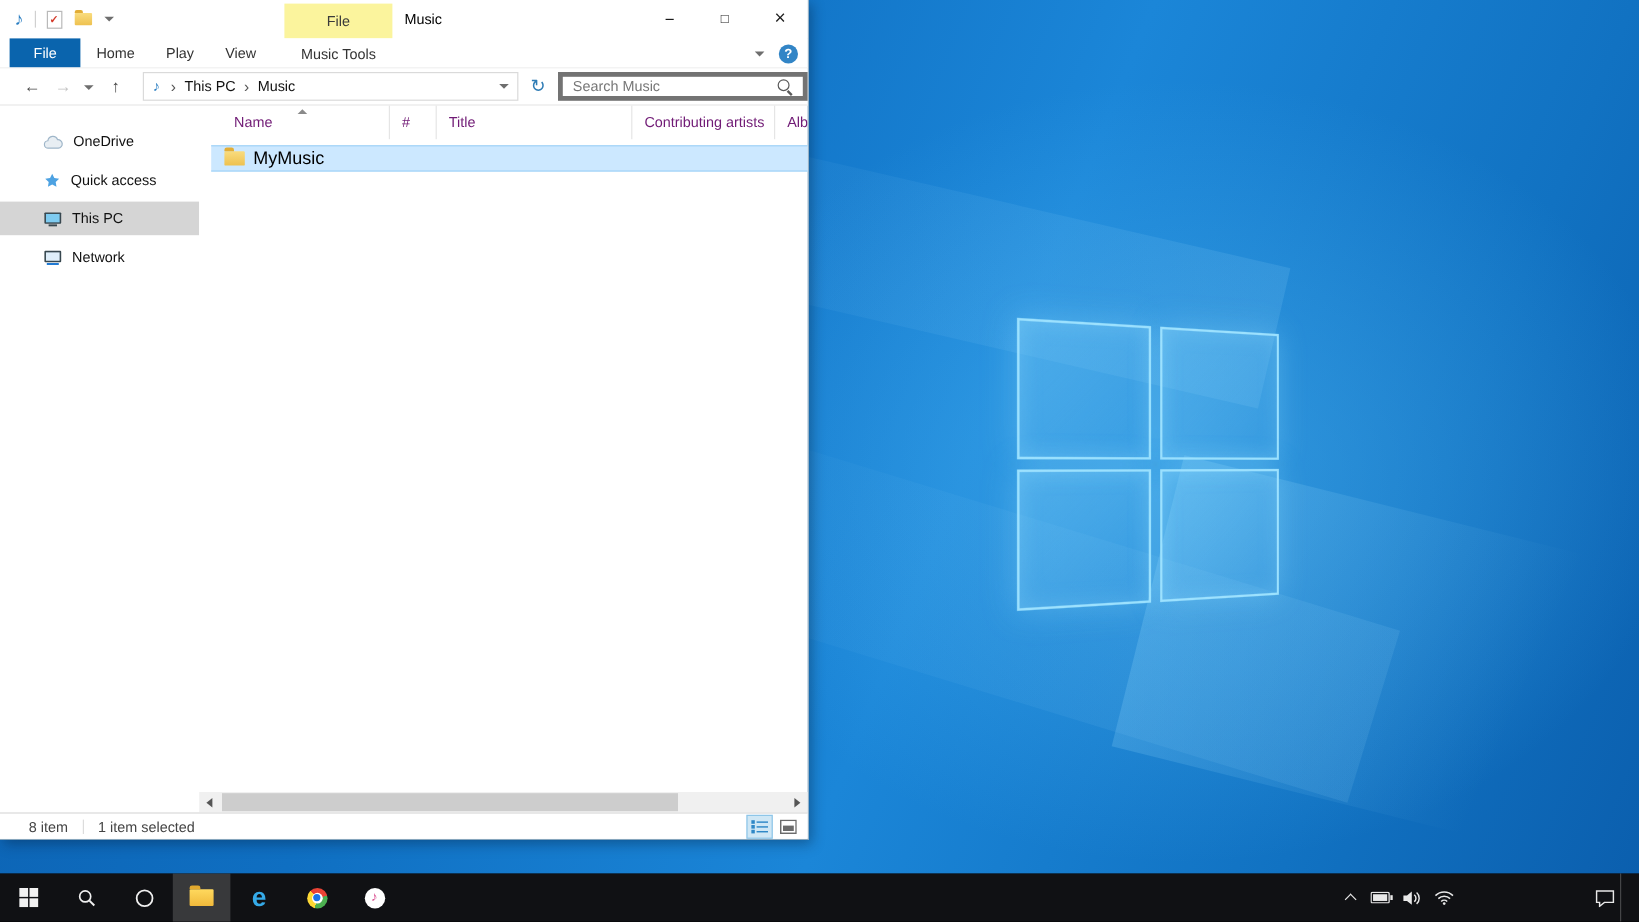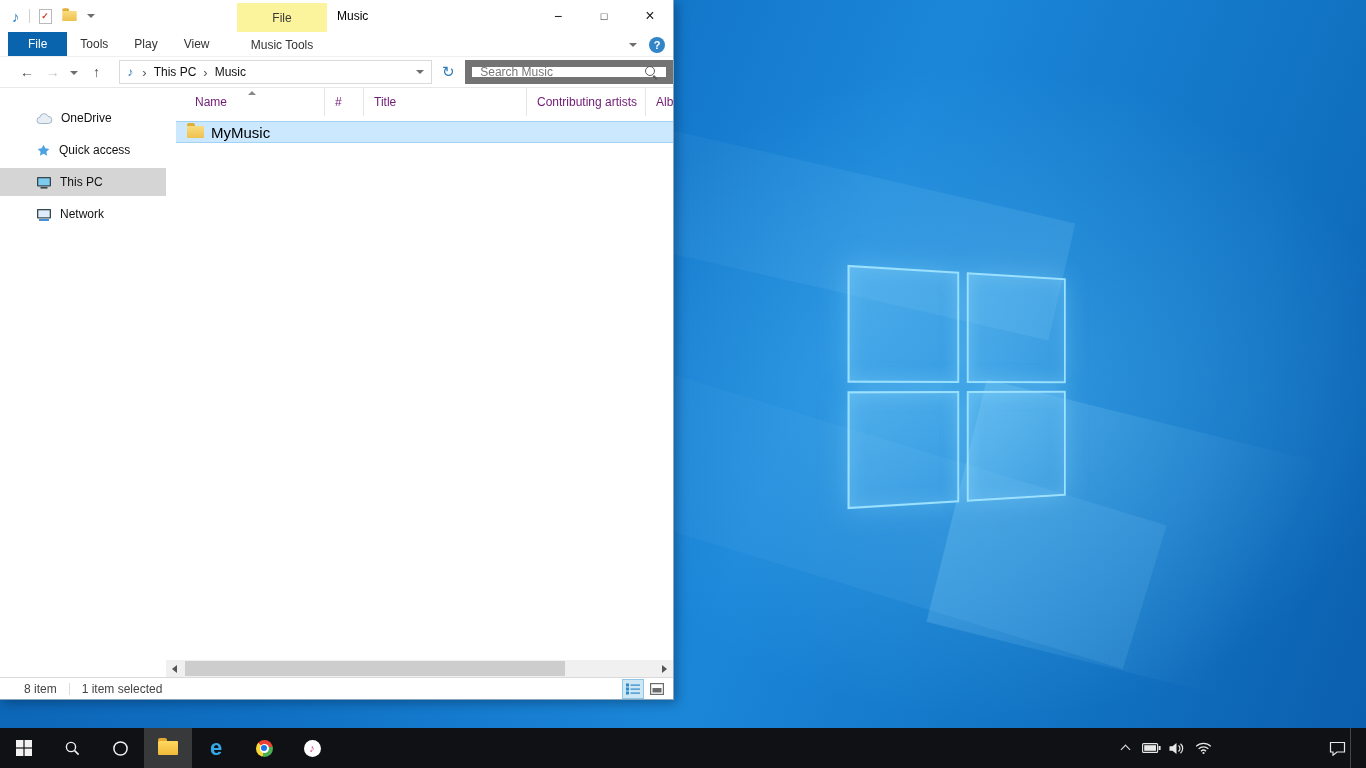--- a/index.html
+++ b/index.html
@@ -59,21 +59,21 @@
     border-bottom:1px solid #e8e8e8;background:#fff;}
   .navarr{font-size:14px;width:18px;text-align:center;color:#4a4a4a;margin-right:8px;}
   .navarr.disabled{color:#c3c3c3;}
   .nav-chev{margin:2px 10px 0 0;}
   .addrbar{margin-left:6px;width:316px;height:24px;border:1px solid #dadada;display:flex;align-items:center;
     padding:0 7px;font-size:12px;color:#111;}
   .addr-note{color:#2a7ec2;font-size:12px;margin-right:2px;}
   .crumb-sep{color:#555;margin:0 7px;font-size:13px;}
   .addr-caret{margin-left:auto;}
   .refresh{margin-left:8px;color:#2f7cb5;font-size:15px;width:18px;text-align:center;}
-  .searchbox{margin-left:8px;width:210px;height:24px;border:7px solid #737373;display:flex;align-items:center;padding:0 8px;}
+  .searchbox{margin-left:8px;width:210px;height:24px;border:4px solid #737373;display:flex;align-items:center;padding:0 8px;}
   .searchbox input{flex:1;min-width:0;border:none;outline:none;font-size:12px;color:#333;font-family:inherit;background:transparent;}
   .searchbox input::placeholder{color:#777;}
   .mag{position:relative;width:14px;height:14px;flex:0 0 14px;}
   .mag::before{content:"";position:absolute;left:1px;top:1px;width:8px;height:8px;border:1.4px solid #5a5a5a;border-radius:50%;}
   .mag::after{content:"";position:absolute;left:10px;top:10px;width:5px;height:1.6px;background:#5a5a5a;transform:rotate(45deg);transform-origin:0 0;}
 
   .main{flex:1;display:flex;min-height:0;}
   .sidebar{flex:0 0 166px;padding-top:16px;overflow:hidden;}
   .snav{height:28px;margin-bottom:4px;display:flex;align-items:center;padding-left:36px;gap:8px;font-size:12px;color:#111;}
   .snav.selected{background:#d5d5d5;}
@@ -153,21 +153,21 @@
     <div class="wtitle">Music</div>
     <div class="wbtns">
       <div class="wbtn min">−</div>
       <div class="wbtn max">□</div>
       <div class="wbtn close">×</div>
     </div>
   </div>
 
   <div class="tabrow">
     <div class="tab file">File</div>
-    <div class="tab">Tools</div>
+    <div class="tab">Home</div>
     <div class="tab">Play</div>
     <div class="tab">View</div>
     <div class="tab ctx">Music Tools</div>
     <div class="ribbon-right">
       <span class="chev-down"></span>
       <span class="helpbtn">?</span>
     </div>
   </div>
 
   <div class="navbar">

